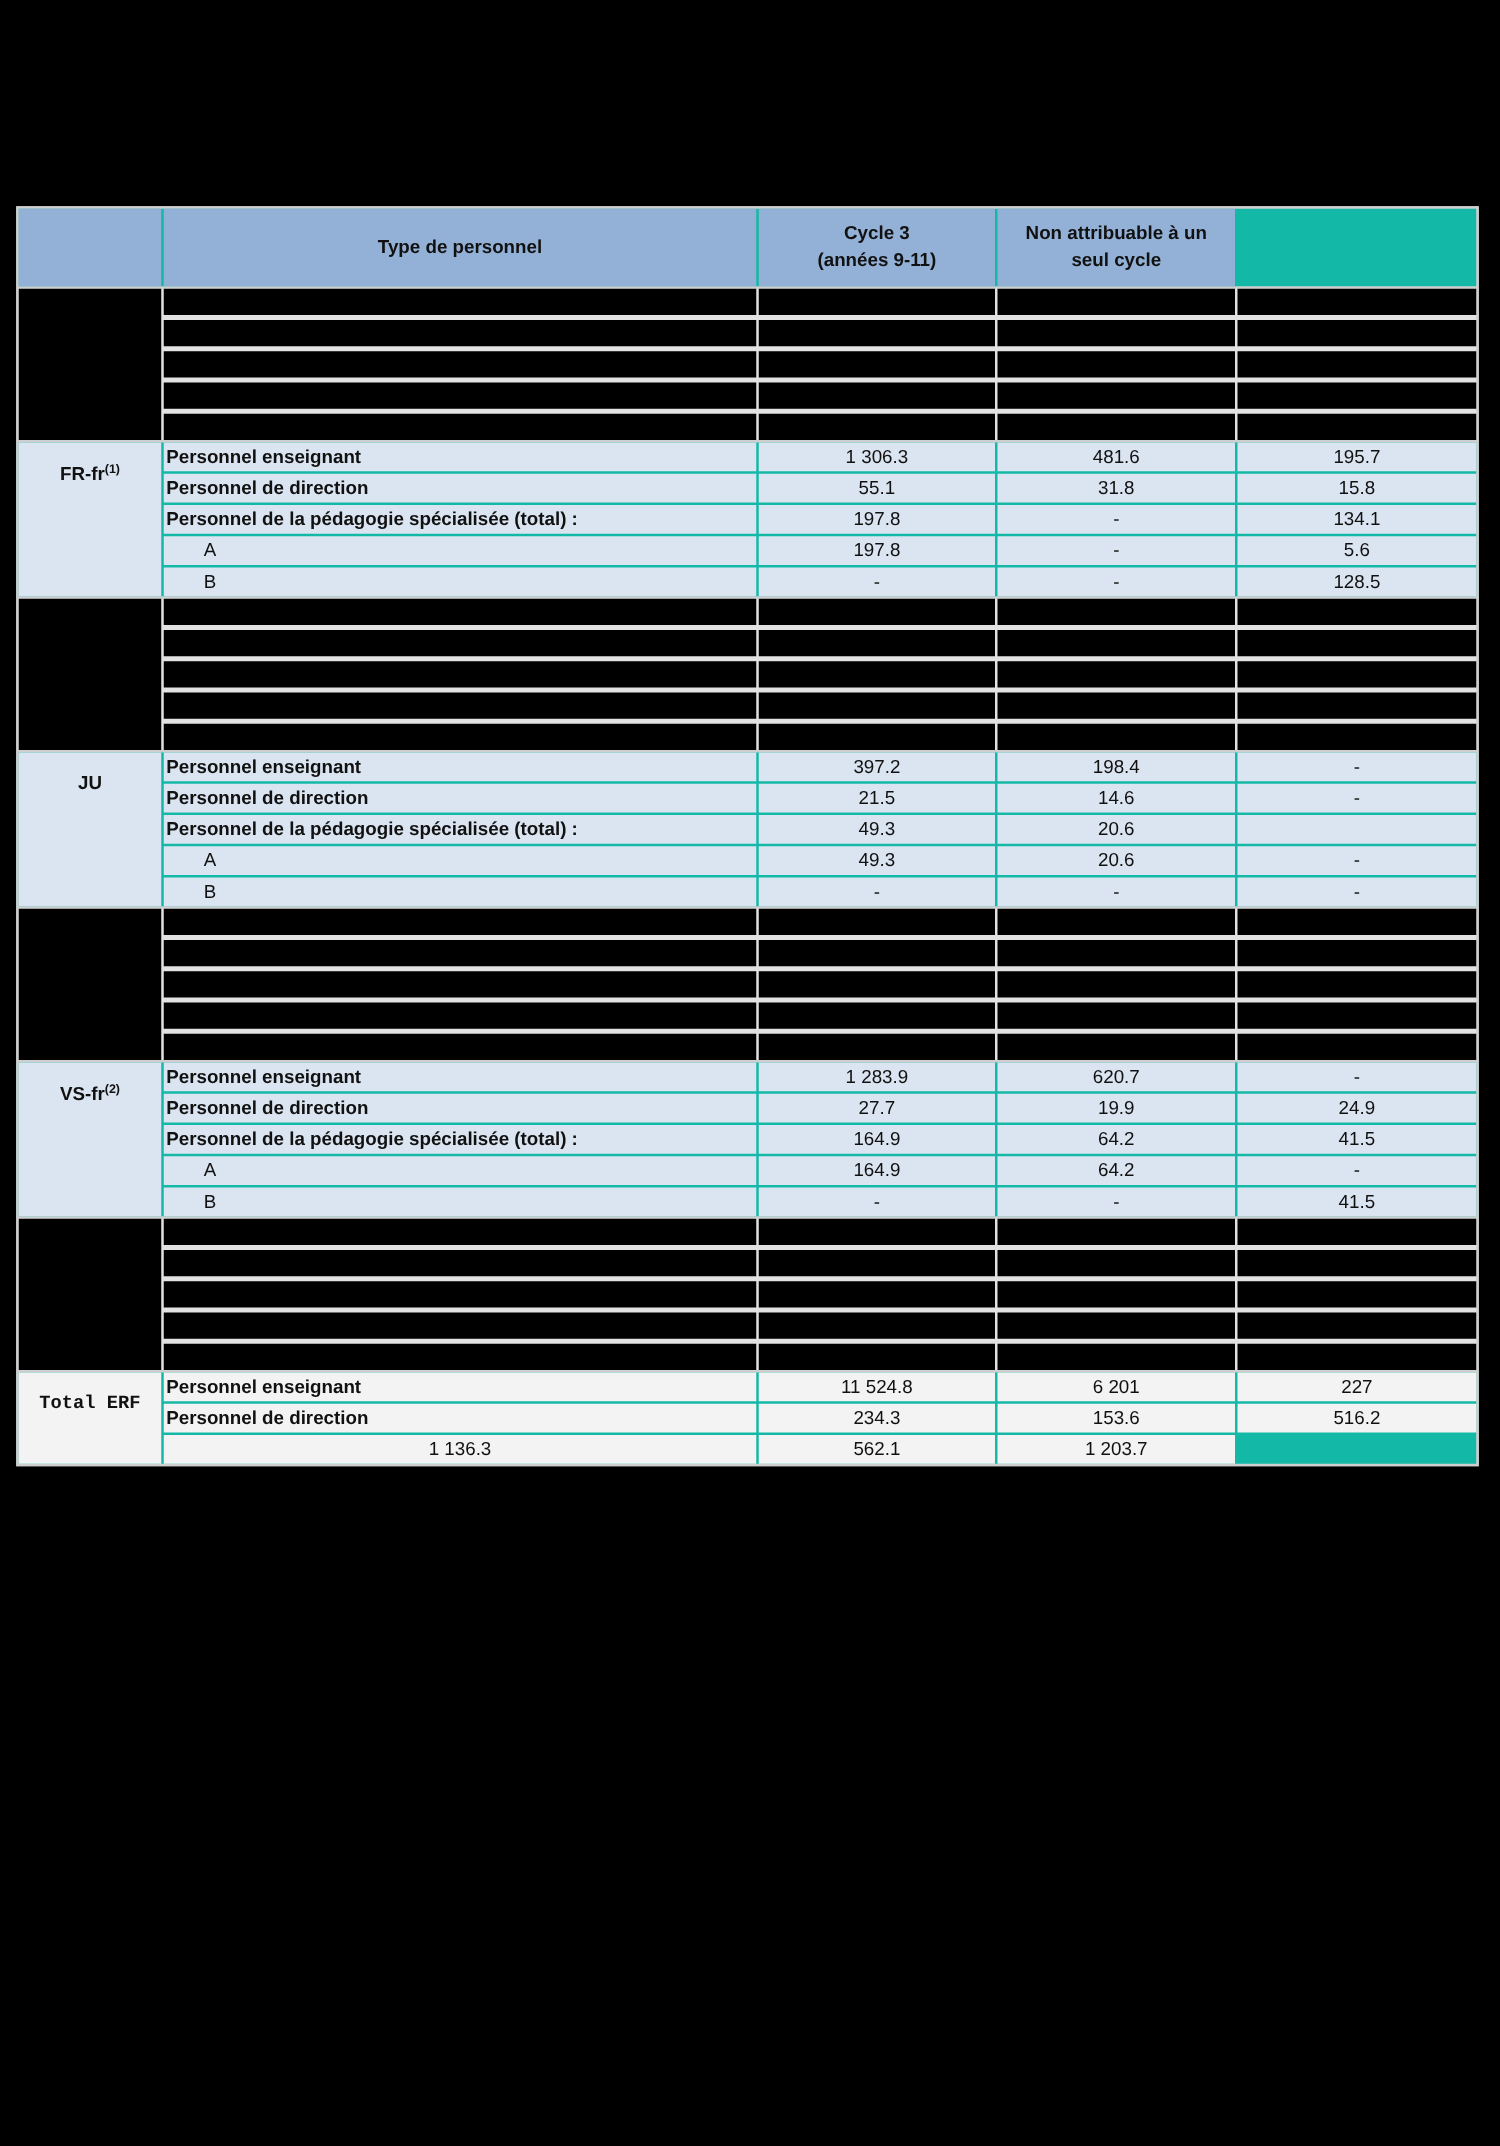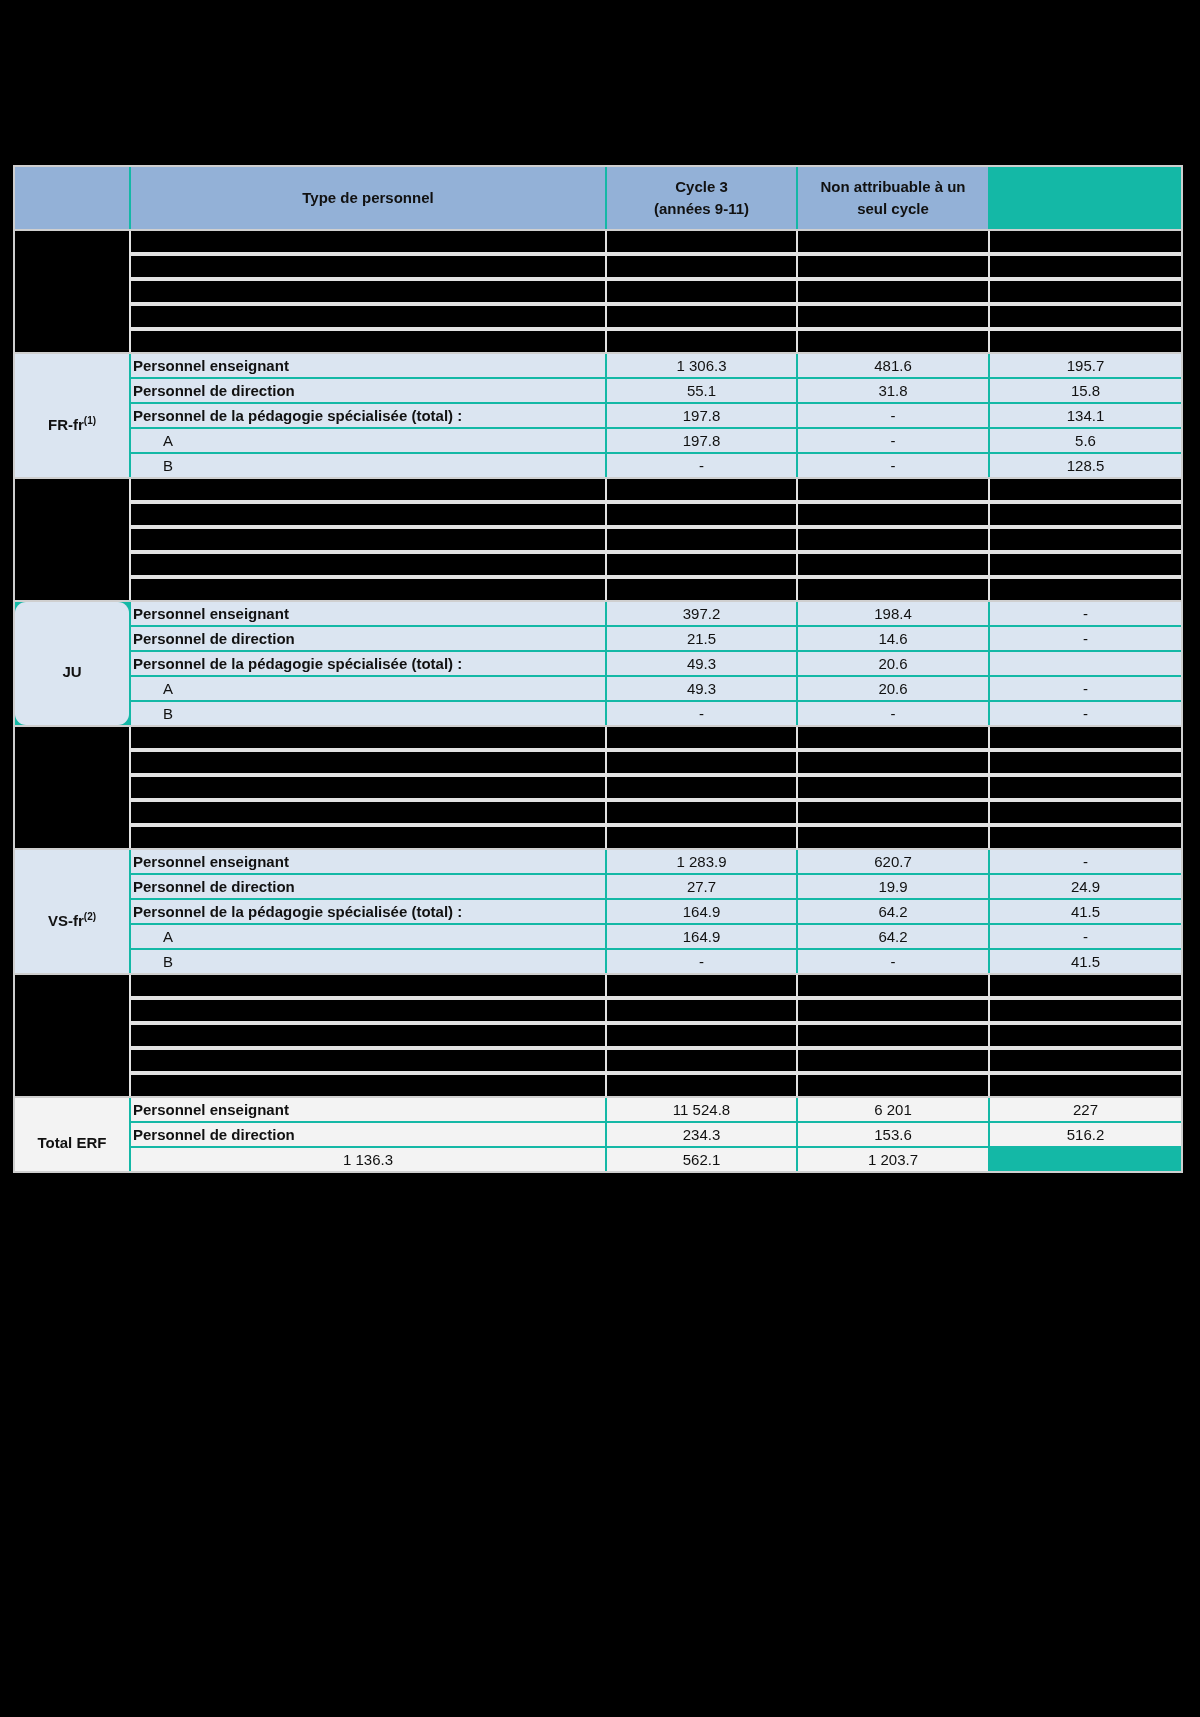--- a/index.html
+++ b/index.html
@@ -53,21 +53,21 @@
     font-weight: bold;
     line-height: 1.45;
   }
   
   .section.redacted .cell { background: #000000; }
   
   .section.data .cell  { background: #dbe5f1; }
   .section.total .cell { background: #f3f3f3; }
   .label-cell {
     justify-content: center;
-    align-items: center;
+    align-items: flex-start;
     padding-top: 16px;
     font-weight: bold;
   }
   .label-cell sup { font-size: 10px; font-weight: bold; }
   .row-label.main   { padding-left: 2px; font-weight: bold; }
   .row-label.indent { padding-left: 32px; font-weight: normal; }
   .value-cell { justify-content: center; }
 </style>
 </head>
 <body>
@@ -154,21 +154,21 @@
           <div class="cell black-cell"></div>
           <div class="cell black-cell"></div>
           <div class="cell black-cell"></div>
           <div class="cell black-cell"></div>
           <div class="cell black-cell"></div>
           <div class="cell black-cell"></div>
           <div class="cell black-cell"></div>
           <div class="cell black-cell"></div>
         </div>
         <div class="section data" style="grid-template-rows: repeat(5, 23px);">
-          <div class="cell label-cell" style="grid-row: 1 / 6; border-radius: 11px;">
+          <div class="cell label-cell" style="grid-row: 1 / 6;">
             <span>JU</span>
           </div>
           <div class="cell row-label main">Personnel enseignant</div>
           <div class="cell value-cell">397.2</div>
           <div class="cell value-cell">198.4</div>
           <div class="cell value-cell">-</div>
           <div class="cell row-label main">Personnel de direction</div>
           <div class="cell value-cell">21.5</div>
           <div class="cell value-cell">14.6</div>
           <div class="cell value-cell">-</div>
@@ -250,21 +250,21 @@
           <div class="cell black-cell"></div>
           <div class="cell black-cell"></div>
           <div class="cell black-cell"></div>
           <div class="cell black-cell"></div>
           <div class="cell black-cell"></div>
           <div class="cell black-cell"></div>
           <div class="cell black-cell"></div>
           <div class="cell black-cell"></div>
         </div>
         <div class="section total" style="grid-template-rows: repeat(3, 23px);">
-          <div class="cell label-cell" style="grid-row: 1 / 4;">
+          <div class="cell label-cell" style="grid-row: 1 / 4; font-family: Liberation Mono, monospace;">
             <span>Total ERF</span>
           </div>
           <div class="cell row-label main">Personnel enseignant</div>
           <div class="cell value-cell">11 524.8</div>
           <div class="cell value-cell">6 201</div>
           <div class="cell value-cell">227</div>
           <div class="cell row-label main">Personnel de direction</div>
           <div class="cell value-cell">234.3</div>
           <div class="cell value-cell">153.6</div>
           <div class="cell value-cell">516.2</div>

